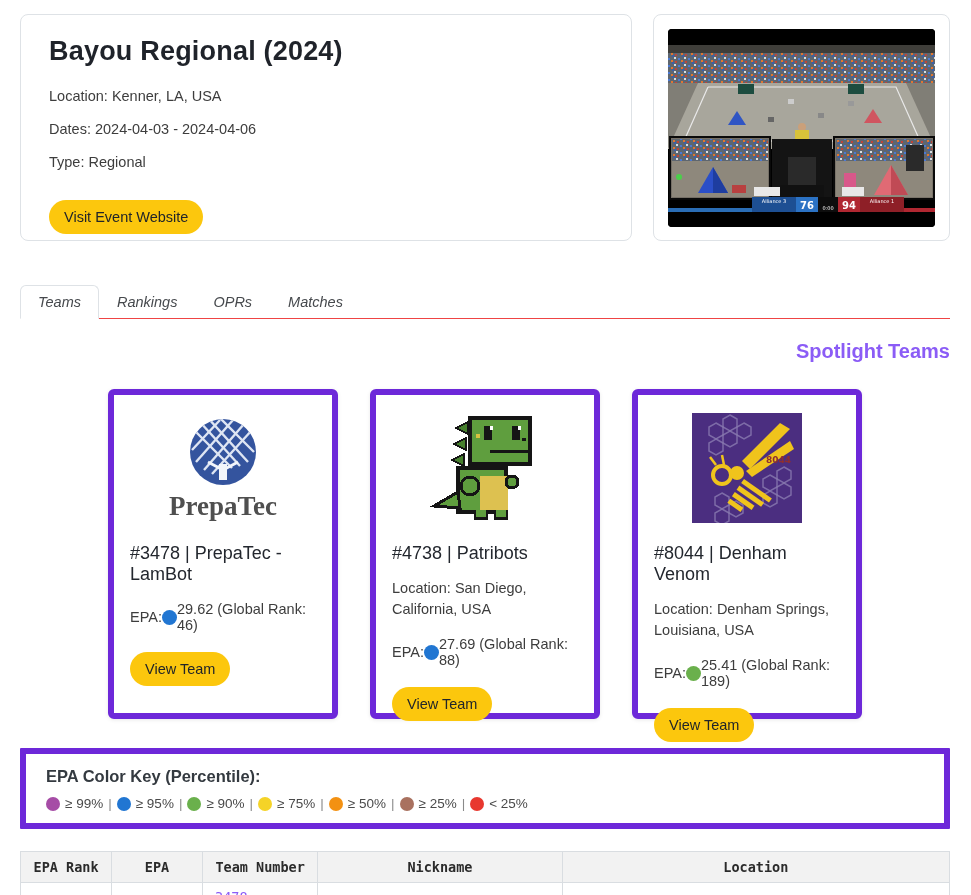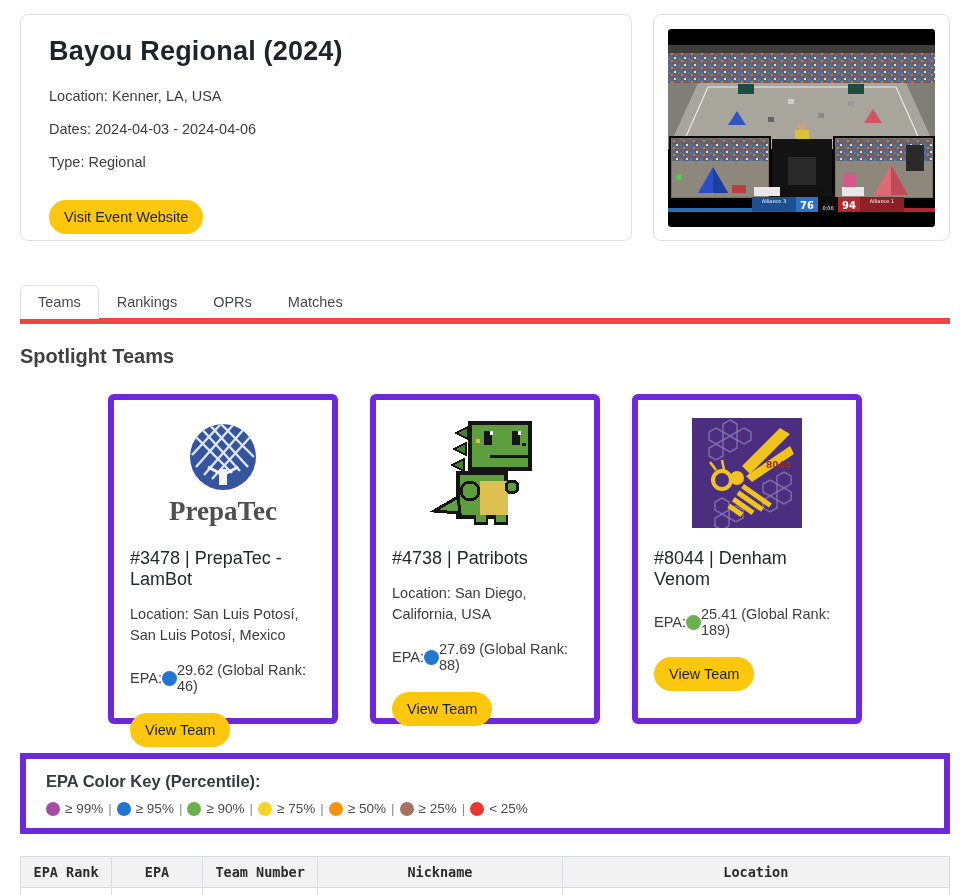--- a/index.html
+++ b/index.html
@@ -22,29 +22,29 @@
     border-radius: 17px; padding: 9px 15px; font-size: 14.5px; cursor: pointer;
     font-family: "Liberation Sans", sans-serif;
   }
   .event-card .btn-yellow { margin-top: 13px; }
   .video-card {
     width: 297px; height: 227px; border: 1px solid #dee2e6; border-radius: 8px;
     padding: 14px; background: #fff;
   }
   .video-frame { width: 267px; height: 198px; background: #000; border-radius: 4px; overflow: hidden; }
   
-  .tabs { display: flex; margin-top: 44px; border-bottom: 6px solid #ef4444; }
+  .tabs { display: flex; margin-top: 44px; border-bottom: 1px solid #ef4444; font-style: italic; }
   .tab {
     font-size: 14.5px; color: #46494d; padding: 8px 17px; cursor: pointer;
     border: 1px solid transparent; border-bottom: none; margin-bottom: -1px;
     border-radius: 6px 6px 0 0; background: transparent;
   }
   .tab.active { background: #fff; border-color: #dee2e6; border-bottom: 1px solid #fff; }
   
-  .spotlight-heading { text-align: left; font-size: 20px; font-weight: bold; color: #404040; margin: 21px 0 0; }
+  .spotlight-heading { text-align: right; font-size: 20px; font-weight: bold; color: #8b5cf6; margin: 21px 0 0; }
   .cards-row { display: flex; justify-content: center; gap: 32px; margin-top: 26px; }
   .team-card {
     width: 230px; height: 330px; border: 6px solid #6d28d9; border-radius: 6px;
     background: #fff; box-shadow: 0 1px 4px rgba(0,0,0,.09); padding: 15px 16px;
   }
   .logo-box { height: 116px; display: flex; align-items: center; justify-content: center; }
   .team-title { font-size: 18px; font-weight: 400; color: #23272e; margin-top: 17px; }
   .team-loc { font-size: 14.5px; line-height: 1.45; color: #3d3d3d; margin-top: 14px; }
   .team-epa { font-size: 14.5px; color: #3d3d3d; margin-top: 16px; display: flex; align-items: center; gap: 0; }
   .epa-dot { width: 15px; height: 15px; border-radius: 50%; display: inline-block; flex: 0 0 auto; }
@@ -189,21 +189,20 @@
             <line x1="46" y1="18" x2="84" y2="56"></line>
             <line x1="70" y1="4" x2="106" y2="40"></line>
           </g>
           <rect x="71" y="52" width="8" height="16" fill="#f2f5fb"></rect>
           <line x1="75" y1="58" x2="60" y2="50" stroke="#f2f5fb" stroke-width="3"></line>
           <line x1="75" y1="58" x2="90" y2="50" stroke="#f2f5fb" stroke-width="3"></line>
           <text x="75" y="103" text-anchor="middle" font-family="Liberation Serif, serif" font-weight="bold" font-size="27" fill="#4f4f4f">PrepaTec</text>
         </svg>
       </div>
       <div class="team-title">#3478 | PrepaTec - LamBot</div>
-      <div class="team-loc">Location: San Luis Potosí, San Luis Potosí, Mexico</div>
       <div class="team-epa">
         <span>EPA:</span>
         <span class="epa-dot" style="background-color: rgb(33, 118, 210);"></span>
         <span>29.62 (Global Rank: 46)</span>
       </div>
       <button class="btn-yellow">View Team</button>
     </div>
 
     <div class="team-card">
       <div class="logo-box">
@@ -270,20 +269,21 @@
           <g transform="rotate(35 52 66)" fill="#f0c41c">
             <rect x="52" y="66" width="34" height="5"></rect>
             <rect x="52" y="74" width="30" height="5"></rect>
             <rect x="52" y="82" width="24" height="5"></rect>
             <rect x="52" y="90" width="16" height="5"></rect>
           </g>
           <text x="74" y="50" font-size="9" font-weight="bold" fill="#8e2f2f" font-family="DejaVu Sans, sans-serif">8044</text>
         </svg>
       </div>
       <div class="team-title">#8044 | Denham Venom</div>
+      <div class="team-loc">Location: Denham Springs, Louisiana, USA</div>
       <div class="team-epa">
         <span>EPA:</span>
         <span class="epa-dot" style="background-color: rgb(106, 176, 76);"></span>
         <span>25.41 (Global Rank: 189)</span>
       </div>
       <button class="btn-yellow">View Team</button>
     </div>
   </div>
 
   <div class="key-card">

